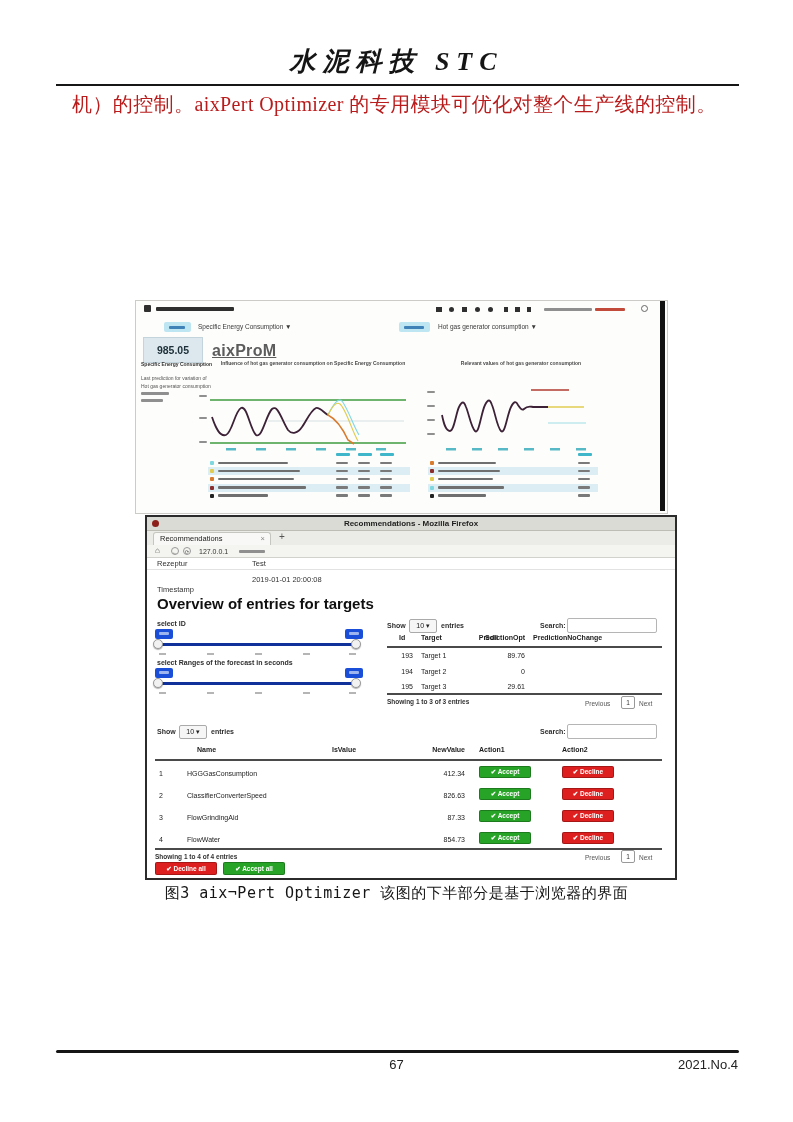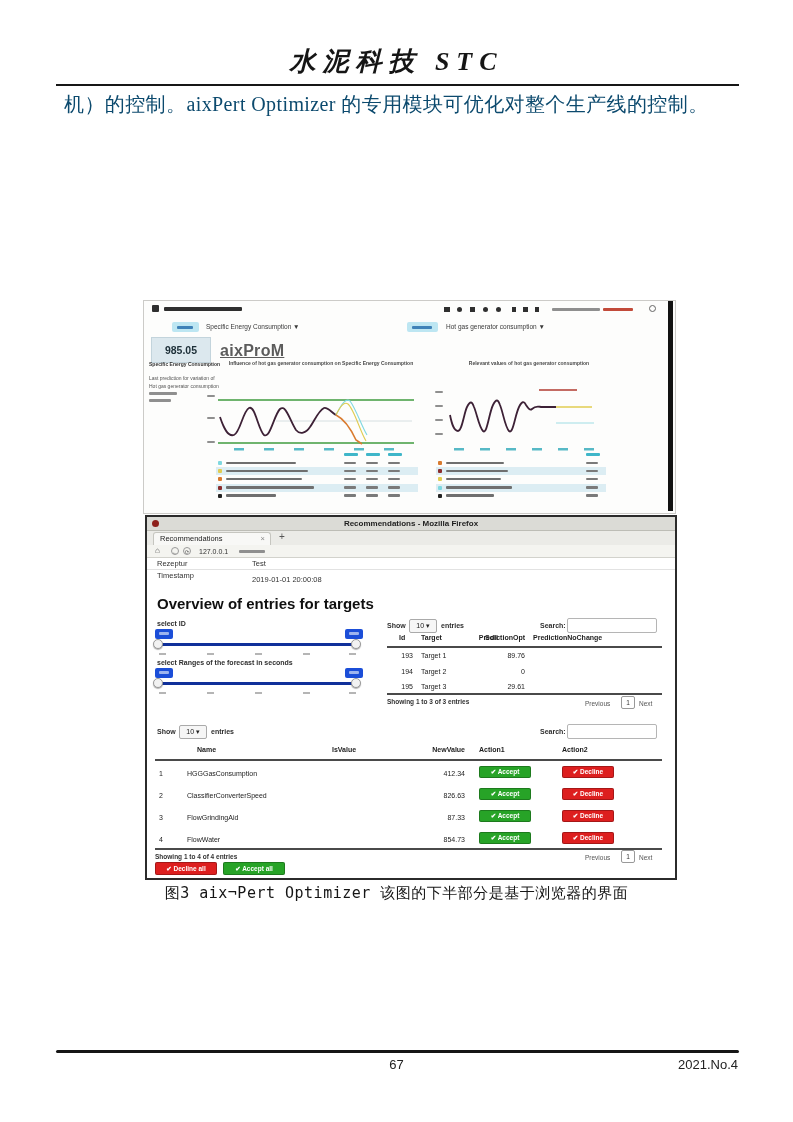--- a/index.html
+++ b/index.html
@@ -4,27 +4,27 @@
 <style>
   html,body{margin:0;padding:0;background:#ffffff;}
   .page{position:relative;width:793px;height:1122px;background:#fff;overflow:hidden;
         font-family:"Liberation Serif","DejaVu Serif",serif;color:#111;}
   .a{position:absolute;}
   .sm{position:absolute;background:#8f8f8f;height:3px;border-radius:1px;filter:blur(.35px);}
   
   .journal-title{left:0;top:44px;width:100%;text-align:center;font-size:26px;font-weight:bold;
                  font-style:italic;letter-spacing:7px;color:#151515;}
   .rule{background:#161616;}
-  .body-par{left:64px;width:683px;font-size:20px;line-height:37px;text-align:justify;color:#0c4a6e;letter-spacing:.4px;}
+  .body-par{left:72px;width:683px;font-size:20px;line-height:37px;text-align:justify;color:#b91c1c;letter-spacing:.4px;}
   .caption{left:0;top:884px;width:100%;text-align:center;font-family:"DejaVu Sans Mono",monospace;
            font-size:15px;color:#151515;letter-spacing:.5px;}
   .footer-num{font-family:"Liberation Sans",sans-serif;font-size:13px;color:#222;}
   
   .dash{left:135px;top:300px;width:531px;height:212px;background:#fdfdfc;border:1px solid #cccbc8;
-        font-family:"Liberation Sans",sans-serif;margin-left:8px;}
+        font-family:"Liberation Sans",sans-serif;}
   .dash .pill{background:#bde6f2;border-radius:2px;}
   .dash .flabel{font-size:6.5px;color:#3a3a3a;white-space:nowrap;}
   .kpi{left:7px;top:36px;width:58px;height:24px;background:#dce8ee;border:1px solid #c3d4dc;
        display:flex;align-items:center;justify-content:center;font-size:10.5px;font-weight:bold;color:#1d2f38;}
   .appname{left:76px;top:41px;font-size:16px;font-weight:600;color:#5c5c5c;letter-spacing:.3px;text-decoration:underline;}
   .sblabel{font-size:5px;color:#555;white-space:nowrap;}
   .ctitle{font-size:5px;font-weight:bold;color:#4a4a4a;text-align:center;white-space:nowrap;overflow:hidden;}
   .lgrow{position:absolute;height:8px;width:100%;}
   .lgdot{position:absolute;left:2px;top:2px;width:4px;height:4px;border-radius:1px;}
   .lgtxt{position:absolute;top:2.5px;height:2.5px;background:#6f6f6f;border-radius:1px;filter:blur(.3px);}
@@ -241,21 +241,21 @@
       <div class="a" style="left:8px;top:1px;font-size:8px;color:#555;">⌂</div>
       <div class="navico" style="left:24px;">←</div>
       <div class="navico" style="left:36px;">⟳</div>
       <div class="a" style="left:52px;top:2.5px;font-size:7px;color:#333;">127.0.0.1</div>
       <div class="sm" style="left:92px;top:5px;width:26px;height:2.5px;"></div>
     </div>
 
     <div class="a fieldlbl" style="left:10px;top:42px;">Rezeptur</div>
     <div class="a fieldval" style="left:105px;top:42px;text-align:center;">Test</div>
     <div class="hr1" style="left:0;top:52px;width:528px;background:#e2e2e2;"></div>
-    <div class="a fieldlbl" style="left:10px;top:54px;">Timestamp</div>
+    <div class="a fieldlbl" style="left:10px;top:68px;">Timestamp</div>
     <div class="a fieldval" style="left:105px;top:58px;">2019-01-01 20:00:08</div>
 
     <div class="a h1" style="left:10px;top:78px;">Overview of entries for targets</div>
 
     <div class="a ctl" style="left:10px;top:103px;">select ID</div>
     <div class="badge" style="left:8px;top:112px;">
         <i></i>
       </div>
     <div class="badge" style="left:198px;top:112px;">
         <i></i>

